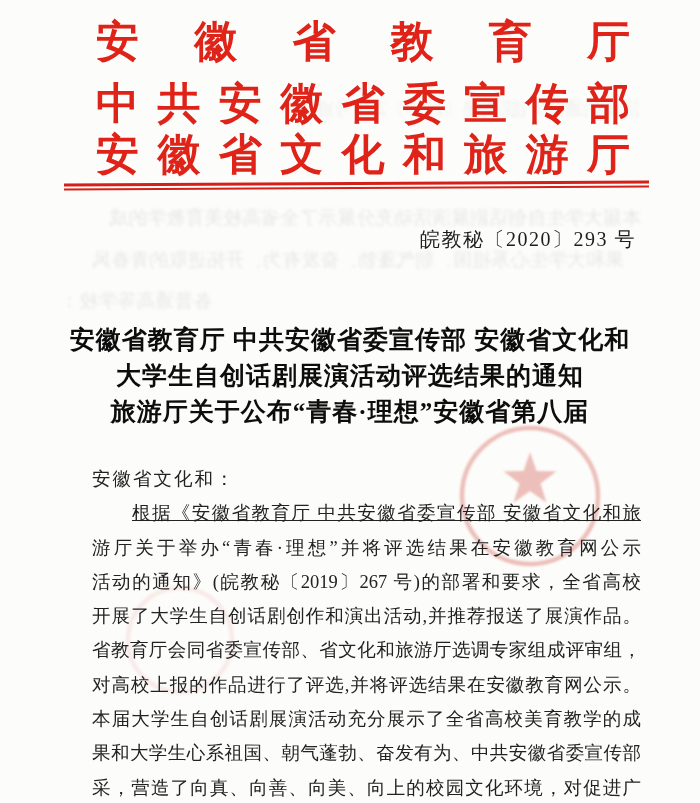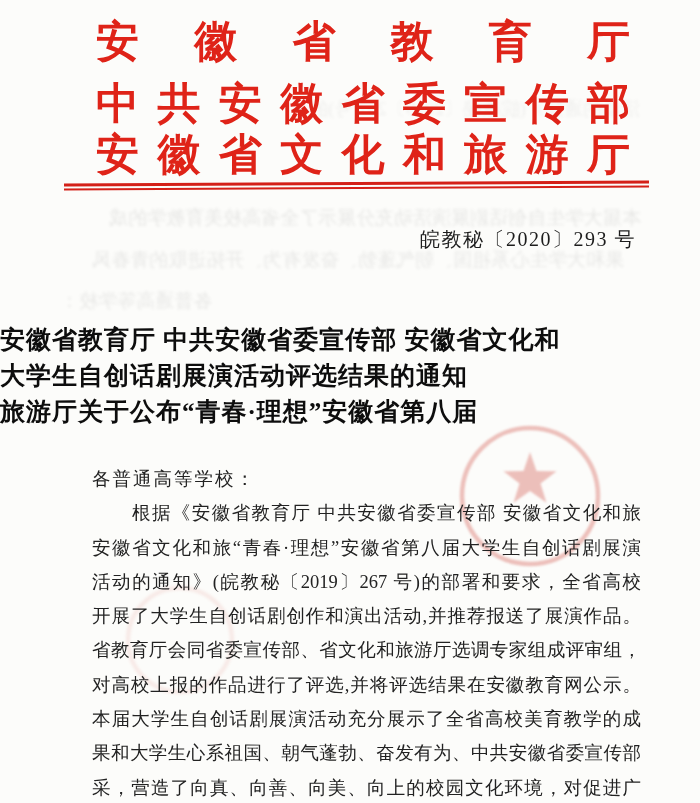--- a/index.html
+++ b/index.html
@@ -68,21 +68,21 @@
     letter-spacing: 1.5px;
     color: #1d1d1d;
   }
 
   
   .title {
     position: absolute;
     top: 322px;
     left: 0;
     width: 700px;
-    text-align: left;
+    text-align: center;
     font-size: 25px;
     line-height: 36px;
     font-weight: bold;
     letter-spacing: 1px;
     color: #0d0d0d;
   }
 
   
   .seal { position: absolute; pointer-events: none; }
   .seal-main { left: 456px; top: 424px; opacity: 0.5; filter: blur(1.1px); }
@@ -101,20 +101,21 @@
     height: 34.3px;
     line-height: 34.3px;
   }
   .just {
     text-align: justify;
     text-align-last: justify;
   }
   .indent {
     padding-left: 40px;
     box-sizing: border-box;
+    text-decoration: underline;
   }
   .salutation { letter-spacing: 2px; }
 </style>
 </head>
 <body>
 
 <div class="page">
 
   <div class="bleed" style="top:96px; left:310px; width:330px; opacity:0.08">活动的通知》(皖教秘〔2019〕267 号)的部署和要求，全省高校</div>
   <div class="bleed" style="top:205px; left:66px; width:575px">本届大学生自创话剧展演活动充分展示了全省高校美育教学的成</div>
@@ -168,23 +169,23 @@
 
   <svg class="seal seal-main" width="148" height="148" viewBox="0 0 148 148">
     <circle cx="74" cy="72" r="68" fill="none" stroke="#dd837b" stroke-width="4.5"></circle>
     <path d="M74,28 L80.5,47.1 L100.6,47.3 L84.5,59.4 L90.5,78.7 L74,67 L57.5,78.7 L63.5,59.4 L47.4,47.3 L67.5,47.1 Z" fill="#dd837b"></path>
   </svg>
   <svg class="seal seal-frag" width="120" height="120" viewBox="0 0 120 120">
     <circle cx="58" cy="58" r="52" fill="none" stroke="#dd837b" stroke-width="4"></circle>
   </svg>
 
   <div class="body-block">
-    <div class="bline salutation">各普通高等学校：</div>
+    <div class="bline salutation">安徽省文化和：</div>
     <div class="bline just indent">根据《安徽省教育厅 中共安徽省委宣传部 安徽省文化和旅</div>
-    <div class="bline just">安徽省文化和旅“青春·理想”安徽省第八届大学生自创话剧展演</div>
+    <div class="bline just">游厅关于举办“青春·理想”并将评选结果在安徽教育网公示</div>
     <div class="bline just">活动的通知》(皖教秘〔2019〕267 号)的部署和要求，全省高校</div>
     <div class="bline just">开展了大学生自创话剧创作和演出活动,并推荐报送了展演作品。</div>
     <div class="bline just">省教育厅会同省委宣传部、省文化和旅游厅选调专家组成评审组，</div>
     <div class="bline just">对高校上报的作品进行了评选,并将评选结果在安徽教育网公示。</div>
     <div class="bline just">本届大学生自创话剧展演活动充分展示了全省高校美育教学的成</div>
     <div class="bline just">果和大学生心系祖国、朝气蓬勃、奋发有为、中共安徽省委宣传部</div>
     <div class="bline just">采，营造了向真、向善、向美、向上的校园文化环境，对促进广</div>
   </div>
 
 </div>

